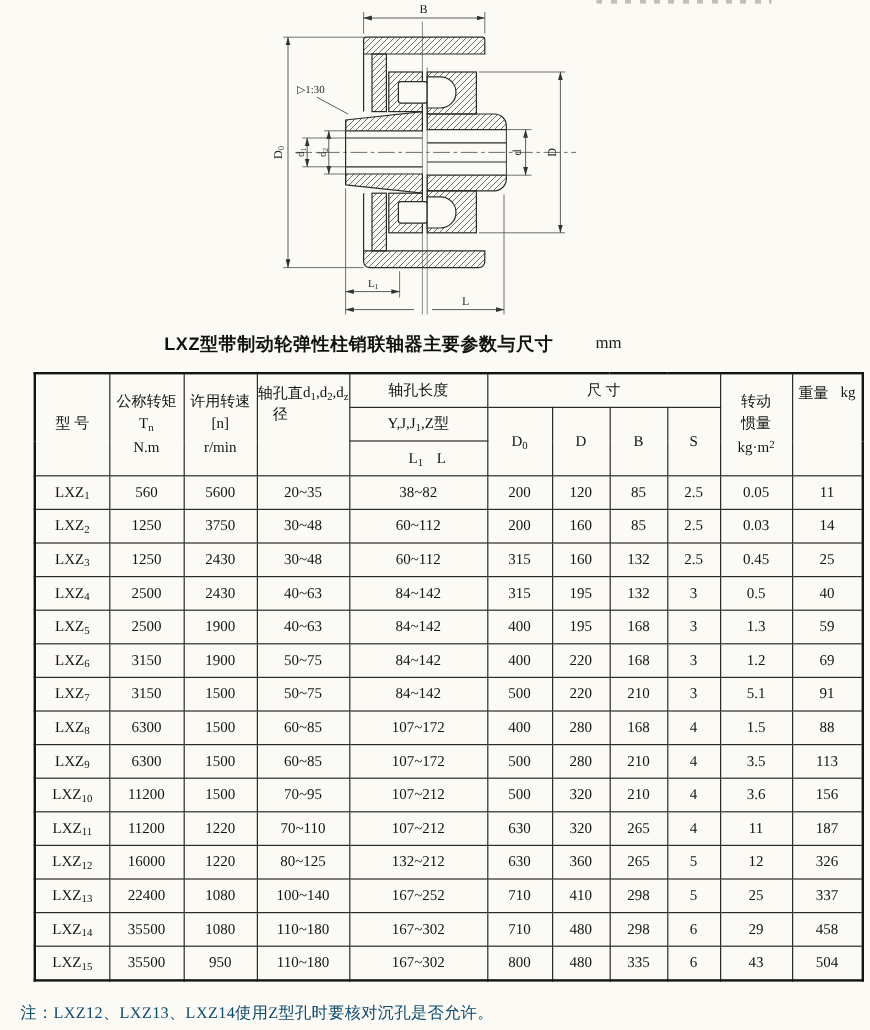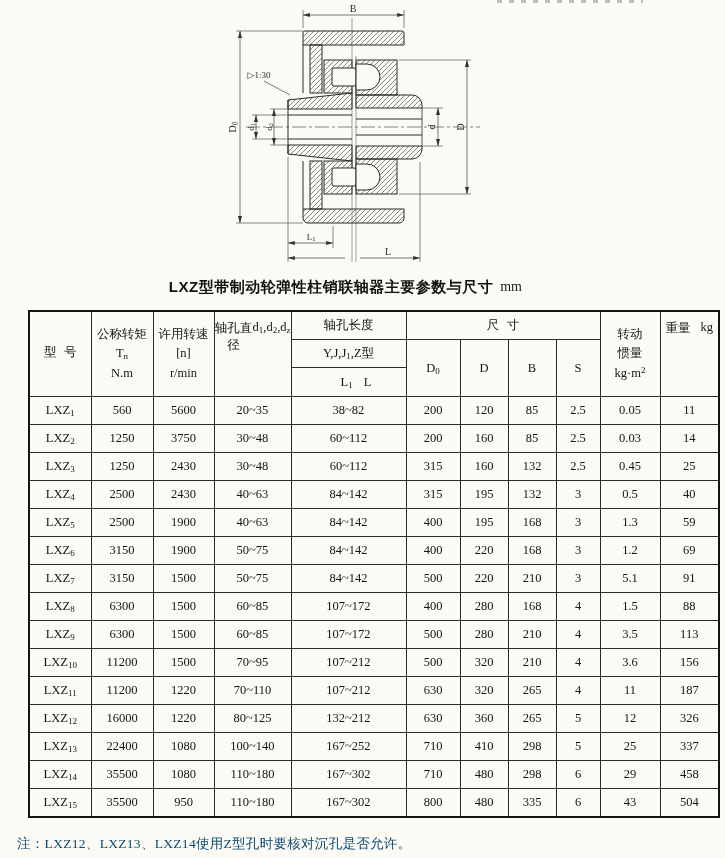--- a/index.html
+++ b/index.html
@@ -20,43 +20,43 @@
     transform:translate(-50%,-50%);line-height:1;
   }
   .dim-label.rot{transform:translate(-50%,-50%) rotate(-90deg);}
   .clip-remnant{
     position:absolute;left:497px;top:0;width:146px;height:3px;
     background:repeating-linear-gradient(90deg,#b3b0a8 0 5px,transparent 5px 12px);
     opacity:.8;
   }
 
   
-  .title-row{position:absolute;left:0;top:278px;width:598px;height:20px;padding-left:32px;}
+  .title-row{position:absolute;left:0;top:278px;width:598px;height:20px;}
   .doc-title{
     width:100%;text-align:center;font-size:15px;font-weight:bold;
     font-family:"Liberation Sans","DejaVu Sans",sans-serif;
     letter-spacing:.5px;color:#111;
   }
-  .unit-label{position:absolute;right:108px;top:1px;font-size:14px;color:#1c1c1c;}
+  .unit-label{position:absolute;right:80px;top:1px;font-size:14px;color:#1c1c1c;}
 
   
   .table-wrap{position:absolute;left:28px;top:310px;width:690px;}
   table{
     border-collapse:collapse;table-layout:fixed;width:690px;
     font-size:12.5px;color:#141414;
   }
   th,td{
     border:1px solid #2b2b2b;text-align:center;vertical-align:middle;
     padding:0;font-weight:normal;overflow:hidden;
   }
   table{border:2px solid #141414;}
   tbody td{height:27px;}
   .hdr-line{line-height:1.55;}
   .hdr-stack{display:flex;flex-direction:row;justify-content:space-around;height:100%;padding:6px 0;box-sizing:border-box;}
-  th.h1{height:27px;font-family:Liberation Mono, monospace;} th.h2{height:27px;} th.h3{height:28px;padding-left:29px;}
+  th.h1{height:27px;} th.h2{height:27px;} th.h3{height:28px;padding-left:29px;}
   .l1l-cell{display:flex;justify-content:space-between;padding:0 34px 0 20px;}
 
   
   .note{position:absolute;left:17px;top:835px;font-size:13.5px;color:#0c4a6e;letter-spacing:.3px;}
 </style>
 </head>
 <body>
 
 <div class="drawing-wrap">
   <div class="clip-remnant"></div>

